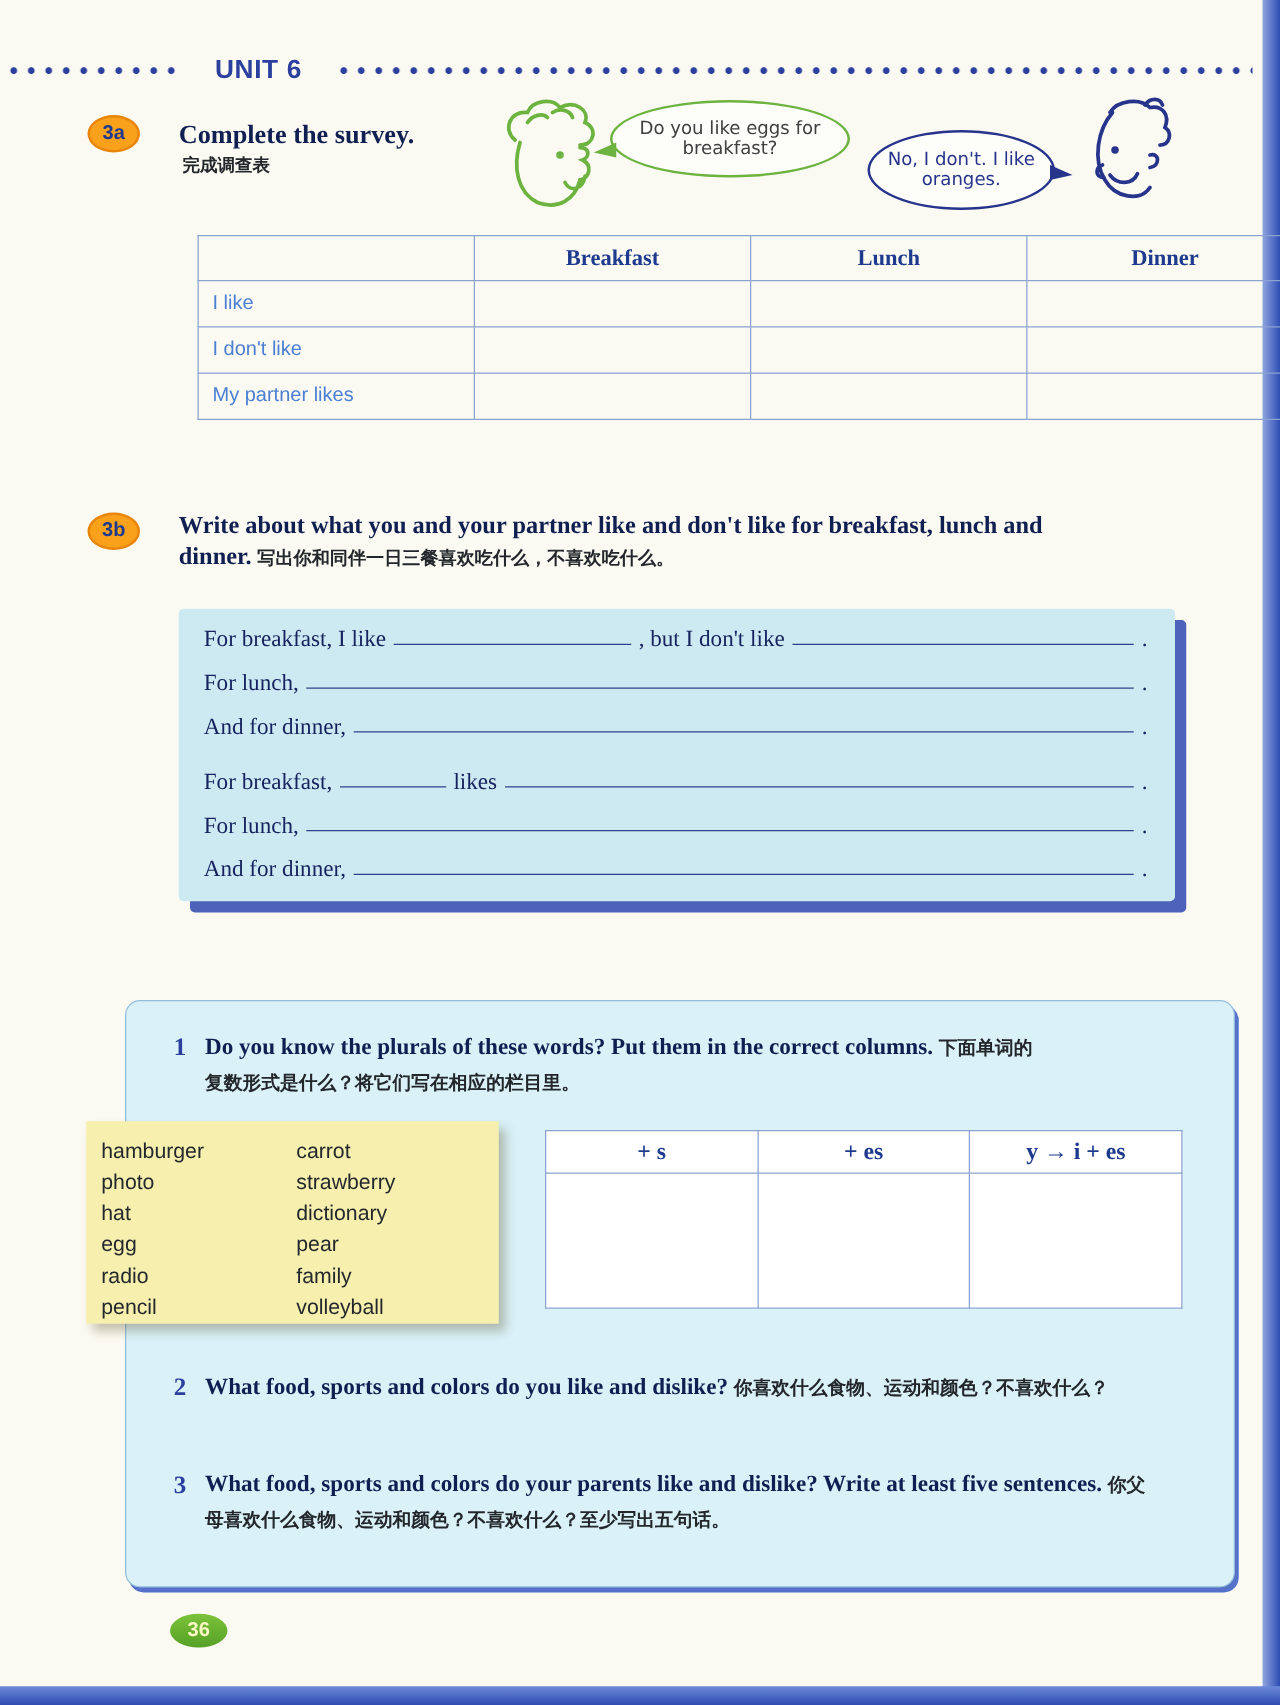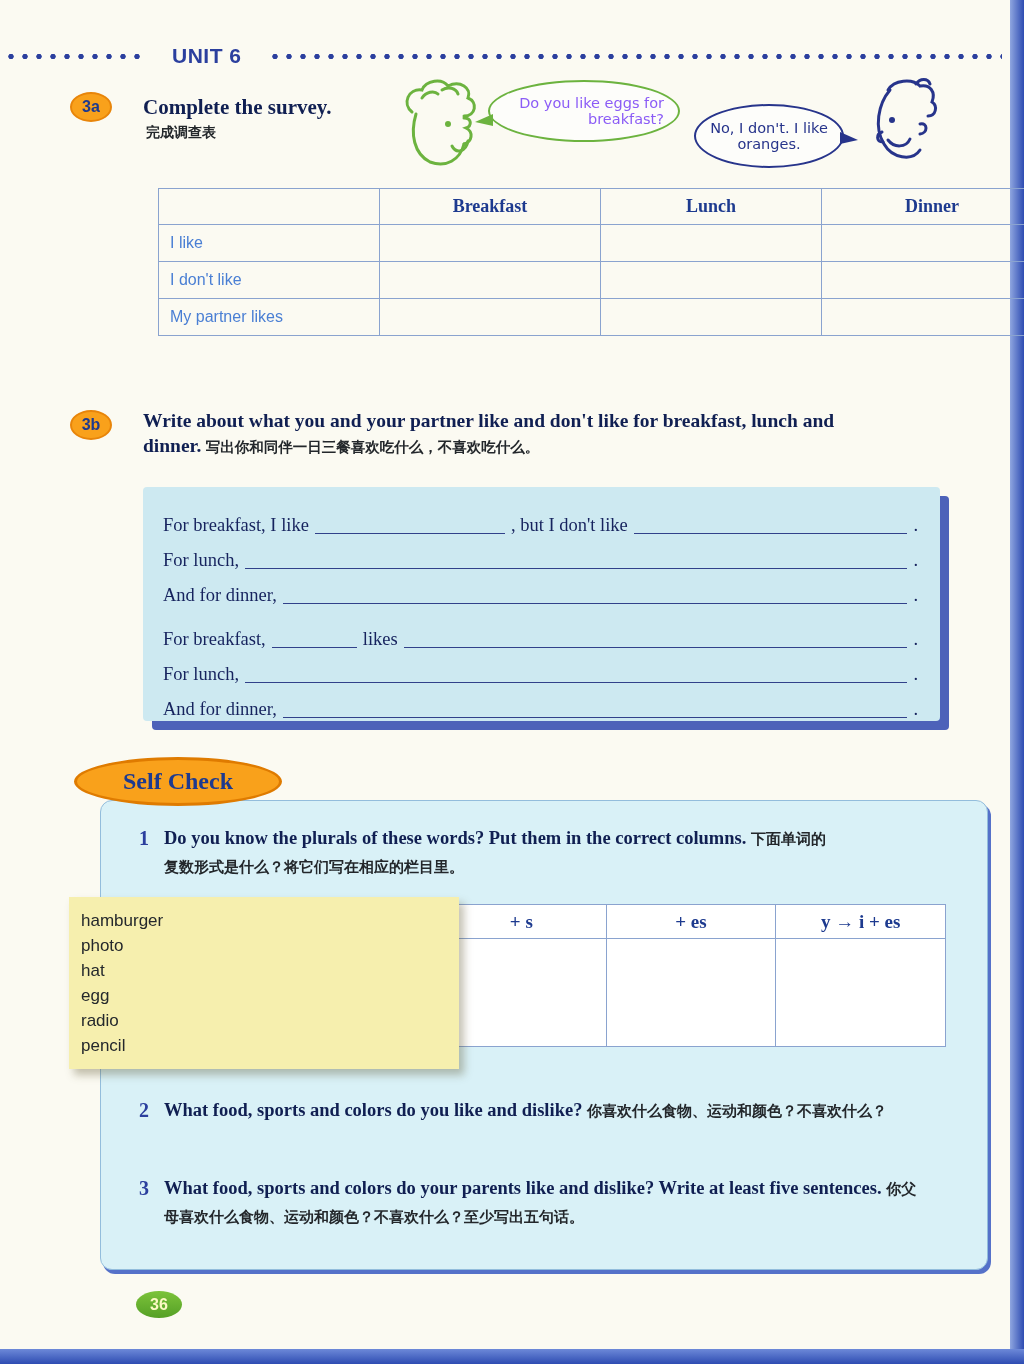--- a/index.html
+++ b/index.html
@@ -39,21 +39,21 @@
   .sec3a-sub { position:absolute; left:146px; top:124px;
     font:600 14px "DejaVu Sans",sans-serif; color:#23272b; }
 
   .cartoon { position:absolute; left:398px; top:74px; width:548px; height:112px; }
   .green-head { position:absolute; left:0; top:4px; }
   .blue-head  { position:absolute; left:462px; top:2px; }
   .bubble { position:absolute; border-radius:50%; display:flex; align-items:center;
     justify-content:center; text-align:center; line-height:1.25;
     font:14.5px "DejaVu Sans",sans-serif; padding:6px 14px; background:rgba(255,255,255,.6);}
   .bubble-green { left:90px; top:6px; width:192px; height:62px;
-    border:2.5px solid #6cb33f; color:#8b5cf6;text-align:right; }
+    border:2.5px solid #6cb33f; color:#404040; }
   .bubble-green::after { content:""; position:absolute; left:-15px; top:32px;
     border-top:8px solid transparent; border-bottom:4px solid transparent;
     border-right:18px solid #6cb33f; }
   .bubble-blue { left:296px; top:30px; width:150px; height:64px;
     border:2.5px solid #27348b; color:#27348b; }
   .bubble-blue::after { content:""; position:absolute; right:-16px; top:26px;
     border-top:8px solid transparent; border-bottom:4px solid transparent;
     border-left:18px solid #27348b; }
 
   table.survey { position:absolute; left:158px; top:188px; width:885px;
@@ -66,21 +66,21 @@
     font:16px "Liberation Sans",sans-serif; padding-left:11px; }
 
   
   .sec3b-title { position:absolute; left:143px; top:410px; width:730px; line-height:1.55; }
   .title-en { font:bold 19.5px "Liberation Serif",serif; color:#101f52; }
   .title-zh { font:600 14.5px "DejaVu Sans",sans-serif; color:#23272b; }
 
   .fill-box { position:absolute; left:143px; top:487px; width:797px; height:234px;
     background:#cde9f1; border-radius:4px; box-shadow:9px 9px 0 #4d62b9; }
   .fill-lines { padding:15px 22px 0 20px; }
-  .fill-line { display:flex; align-items:flex-end; height:35px;
+  .fill-line { display:flex; align-items:flex-start; height:35px;
     font:18.5px "Liberation Serif",serif; color:#16235e; }
   .fill-line.gap { margin-top:9px; }
   .fill-text { white-space:pre; padding-bottom:1px; }
   .blank { display:inline-block; height:14px; border-bottom:1.4px solid #31418a;
     margin:0 6px 3px 6px; }
   .blank.grow { flex:1; }
 
   
   .sc-badge { position:absolute; left:74px; top:757px; width:208px; height:49px;
     background:#f9a11b; border:3px solid #df7b00; border-radius:50%;
@@ -91,23 +91,23 @@
     box-shadow:3px 4px 0 #5571c9; z-index:1; }
 
   .q { position:absolute; display:flex; gap:15px; }
   .q-num { color:#2b3f9e; font:bold 20px "Liberation Serif",serif; padding-top:2px; }
   .q-text { font:bold 18.5px "Liberation Serif",serif; color:#101f52; line-height:1.5; }
   .q-text .title-zh { font:600 15px "DejaVu Sans",sans-serif; }
   .q1 { left:38px; top:24px; width:700px; }
   .q2 { left:38px; top:296px; width:770px; }
   .q3 { left:38px; top:374px; width:790px; }
 
-  .word-note { position:absolute; left:-32px; top:96px; width:390px;
+  .word-note { position:absolute; left:-32px; top:96px; width:330px;
     background:#f6efae; box-shadow:5px 6px 8px rgba(90,80,40,.35);
-    padding:11px 6px 11px 12px; z-index:2; }
+    padding:11px 6px 1px 12px; z-index:2; }
   .word-cols { display:flex; }
   .word-col { flex:1; }
   .word { font:17px "Liberation Sans",sans-serif; color:#24282c; line-height:25px; }
 
   table.plural { position:absolute; left:335px; top:103px; width:510px;
     border-collapse:collapse; table-layout:fixed; background:#ffffff; }
   table.plural th, table.plural td { border:1px solid #8aa3cf; }
   table.plural th { height:34px; color:#1d3a8f; font:bold 19px "Liberation Serif",serif; }
   table.plural td { height:108px; }
 
@@ -231,21 +231,20 @@
           <span class="fill-text">.</span>
         </div>
         <div class="fill-line">
           <span class="fill-text">And for dinner,</span>
           <span class="blank grow"></span>
           <span class="fill-text">.</span>
         </div>
       </div>
   </div>
 
-  <div class="sc-badge">Self Check</div>
 
   <div class="sc-panel">
 
     <div class="q q1">
       <span class="q-num">1</span>
       <span class="q-text">
         <span>Do you know the plurals of these words? Put them in the correct columns.</span>
         <span class="title-zh">下面单词的复数形式是什么？将它们写在相应的栏目里。</span>
       </span>
     </div>
@@ -253,20 +252,28 @@
     <div class="word-note">
       <div class="word-cols">
           <div class="word-col">
             <div class="word">hamburger</div>
             <div class="word">photo</div>
             <div class="word">hat</div>
             <div class="word">egg</div>
             <div class="word">radio</div>
             <div class="word">pencil</div>
           </div>
+          <div class="word-col">
+            <div class="word">carrot</div>
+            <div class="word">strawberry</div>
+            <div class="word">dictionary</div>
+            <div class="word">pear</div>
+            <div class="word">family</div>
+            <div class="word">volleyball</div>
+          </div>
         </div>
     </div>
 
     <table class="plural">
       <thead>
         <tr>
           <th>+ s</th>
           <th>+ es</th>
           <th>y → i + es</th>
         </tr>

